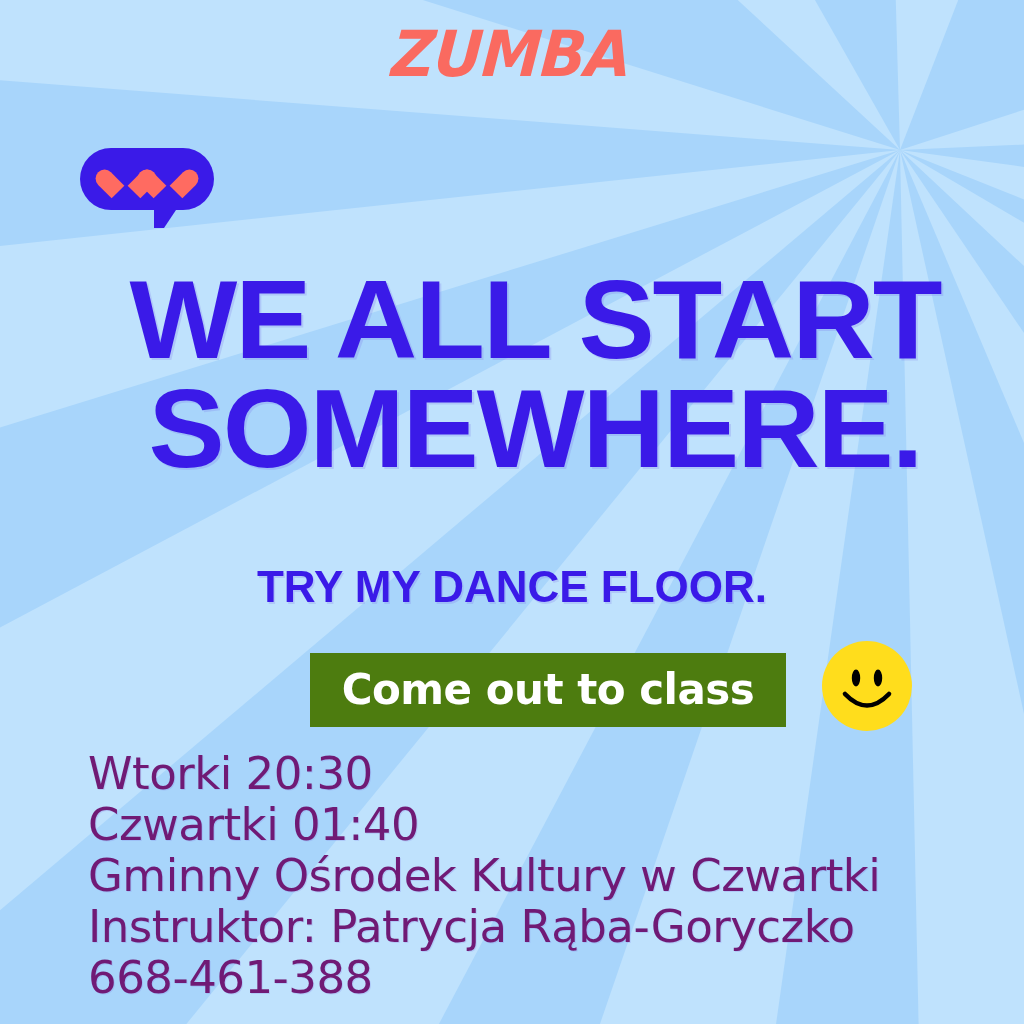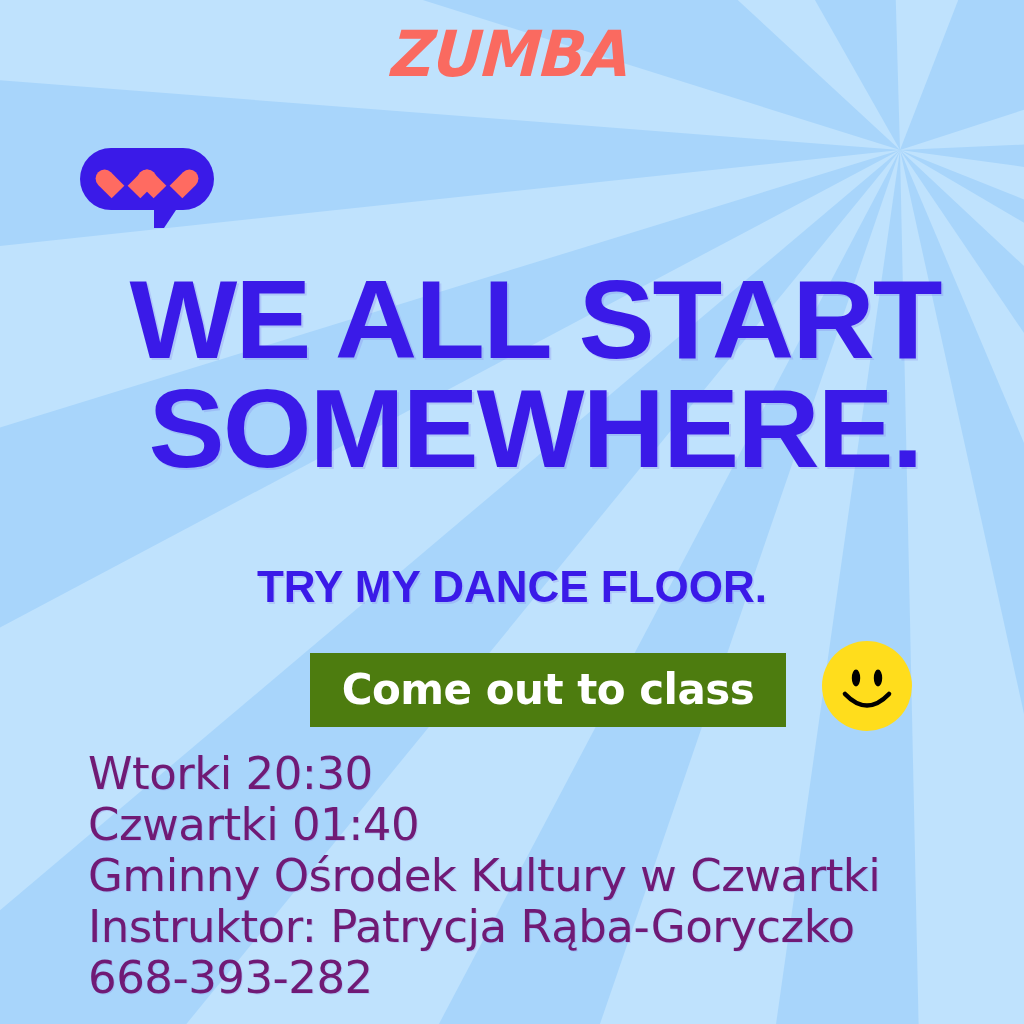--- a/index.html
+++ b/index.html
@@ -249,16 +249,16 @@
       <ellipse cx="57" cy="38" rx="4.2" ry="8.5" fill="#000000"></ellipse>
       <path d="M24 54 Q46 77 68 54" stroke="#000000" stroke-width="4.6" fill="none" stroke-linecap="round"></path>
     </svg>
   </div>
 
   <div class="details">
     <span class="detail-line">Wtorki 20:30</span>
     <span class="detail-line">Czwartki 01:40</span>
     <span class="detail-line">Gminny Ośrodek Kultury w Czwartki</span>
     <span class="detail-line">Instruktor: Patrycja Rąba-Goryczko</span>
-    <span class="detail-line">668-393-282</span>
+    <span class="detail-line">668-461-388</span>
   </div>
 
 </div>
 
 </body></html>

